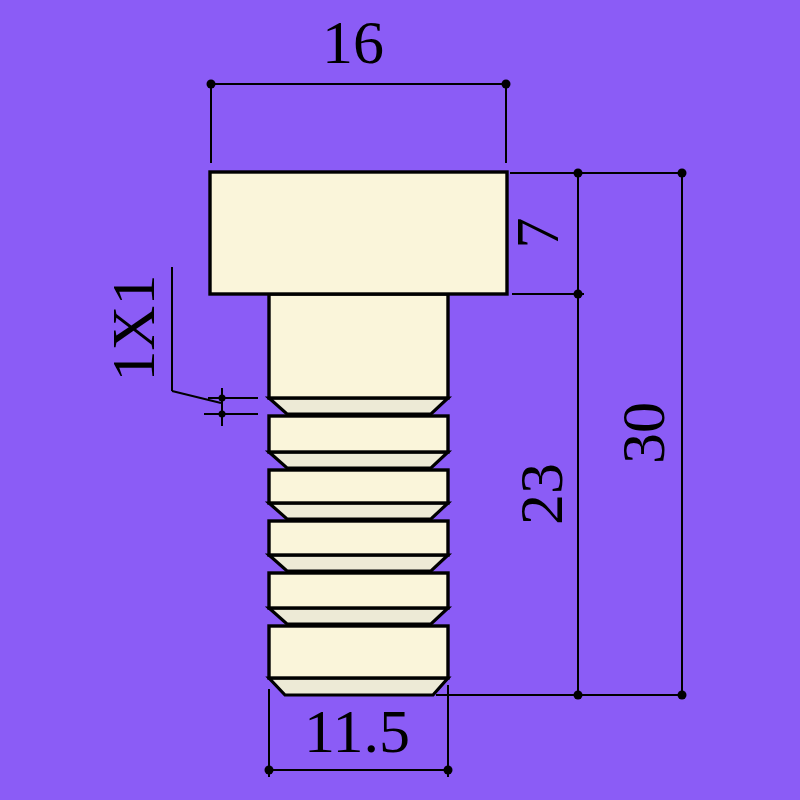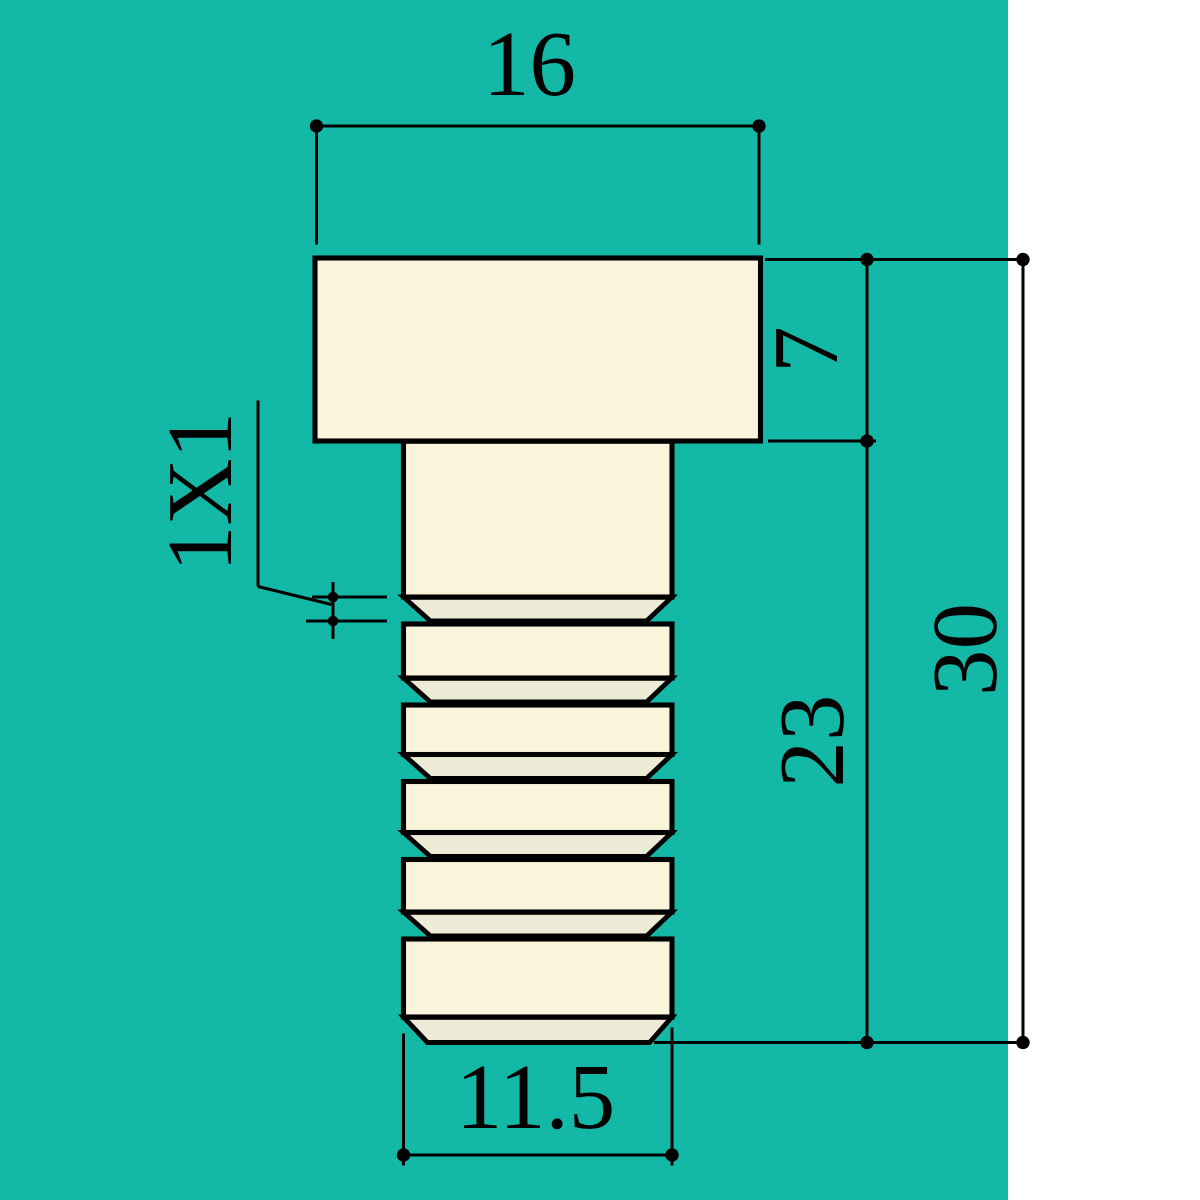--- a/index.html
+++ b/index.html
@@ -1,16 +1,16 @@
 <!DOCTYPE html>
 <html><head>
 <meta charset="utf-8">
 <style>
   html,body{margin:0;padding:0;background:#ffffff;}
-  #canvas{width:672px;height:800px;position:relative;background:#14b8a6;}
+  #canvas{width:800px;height:800px;position:relative;background:#8b5cf6;}
   svg{display:block;}
   text{font-family:"Liberation Serif",serif;font-size:62px;fill:#000;}
   .part{stroke:#000;stroke-width:3.4;stroke-linejoin:miter;fill:#faf5da;}
   .groove{stroke:#000;stroke-width:3.2;stroke-linejoin:miter;fill:#edead6;}
   .dim{stroke:#000;stroke-width:2;fill:none;}
   .dot{fill:#000;stroke:none;}
 </style>
 </head>
 <body>
 

